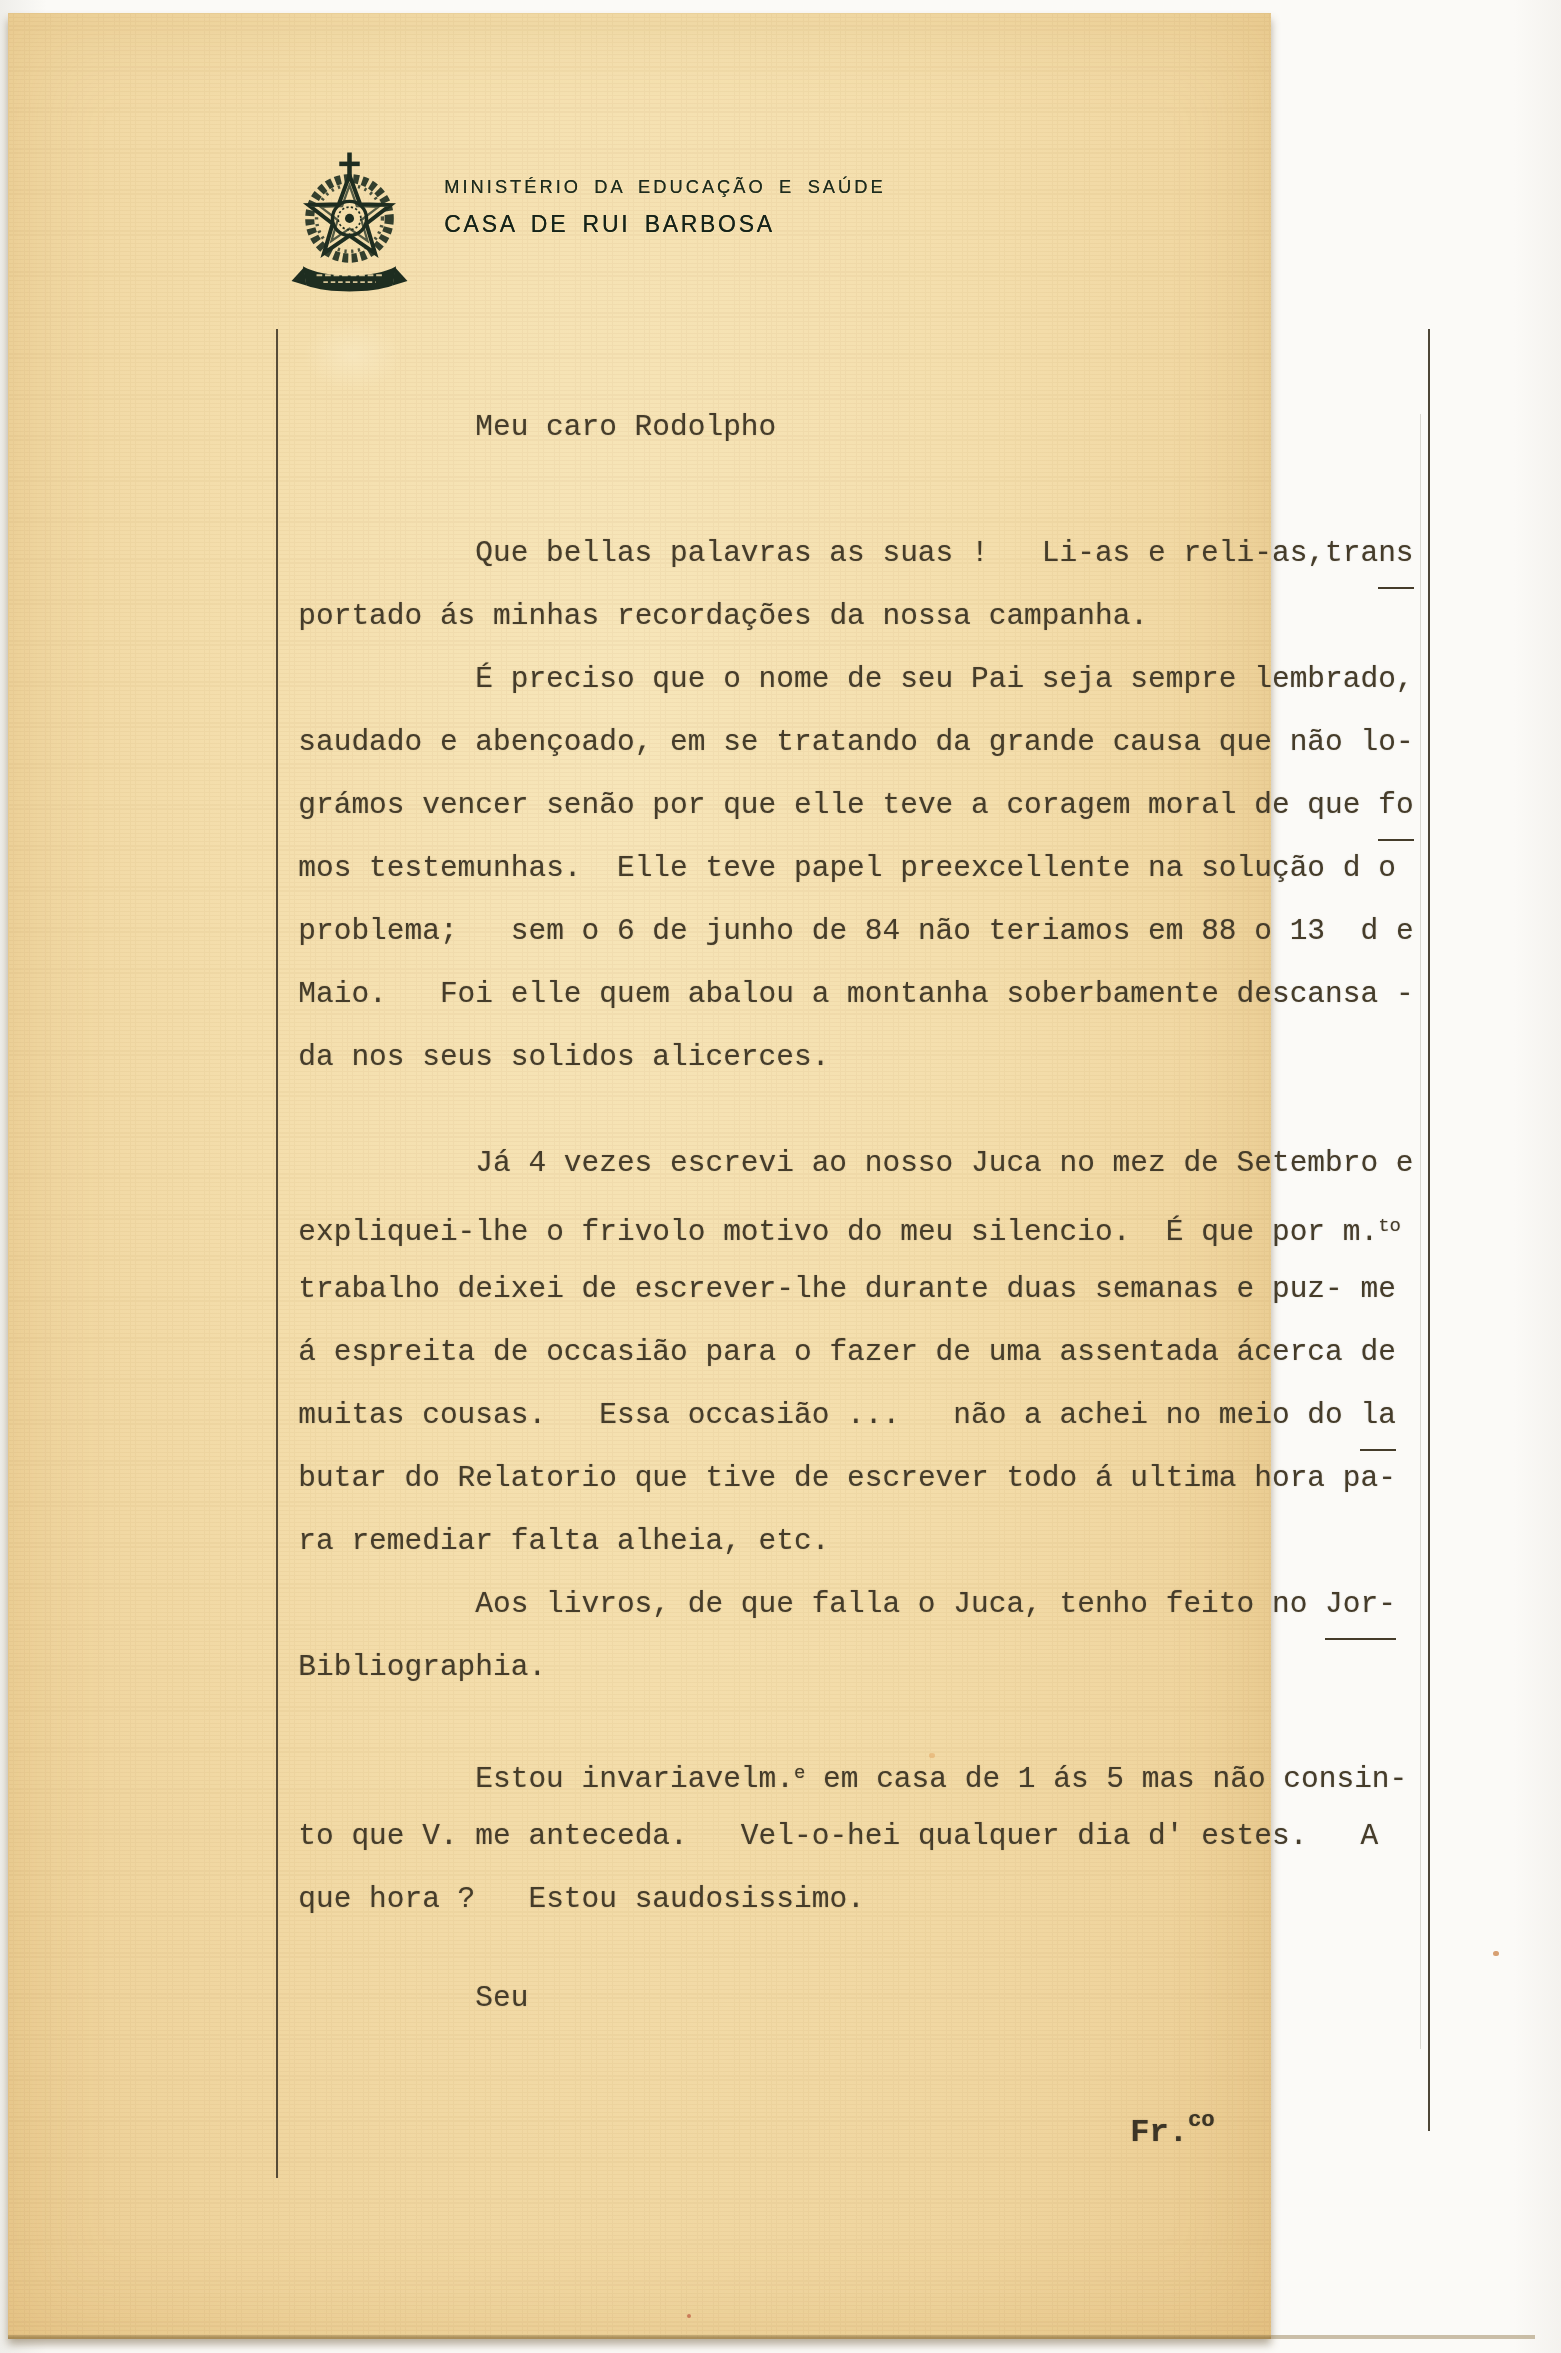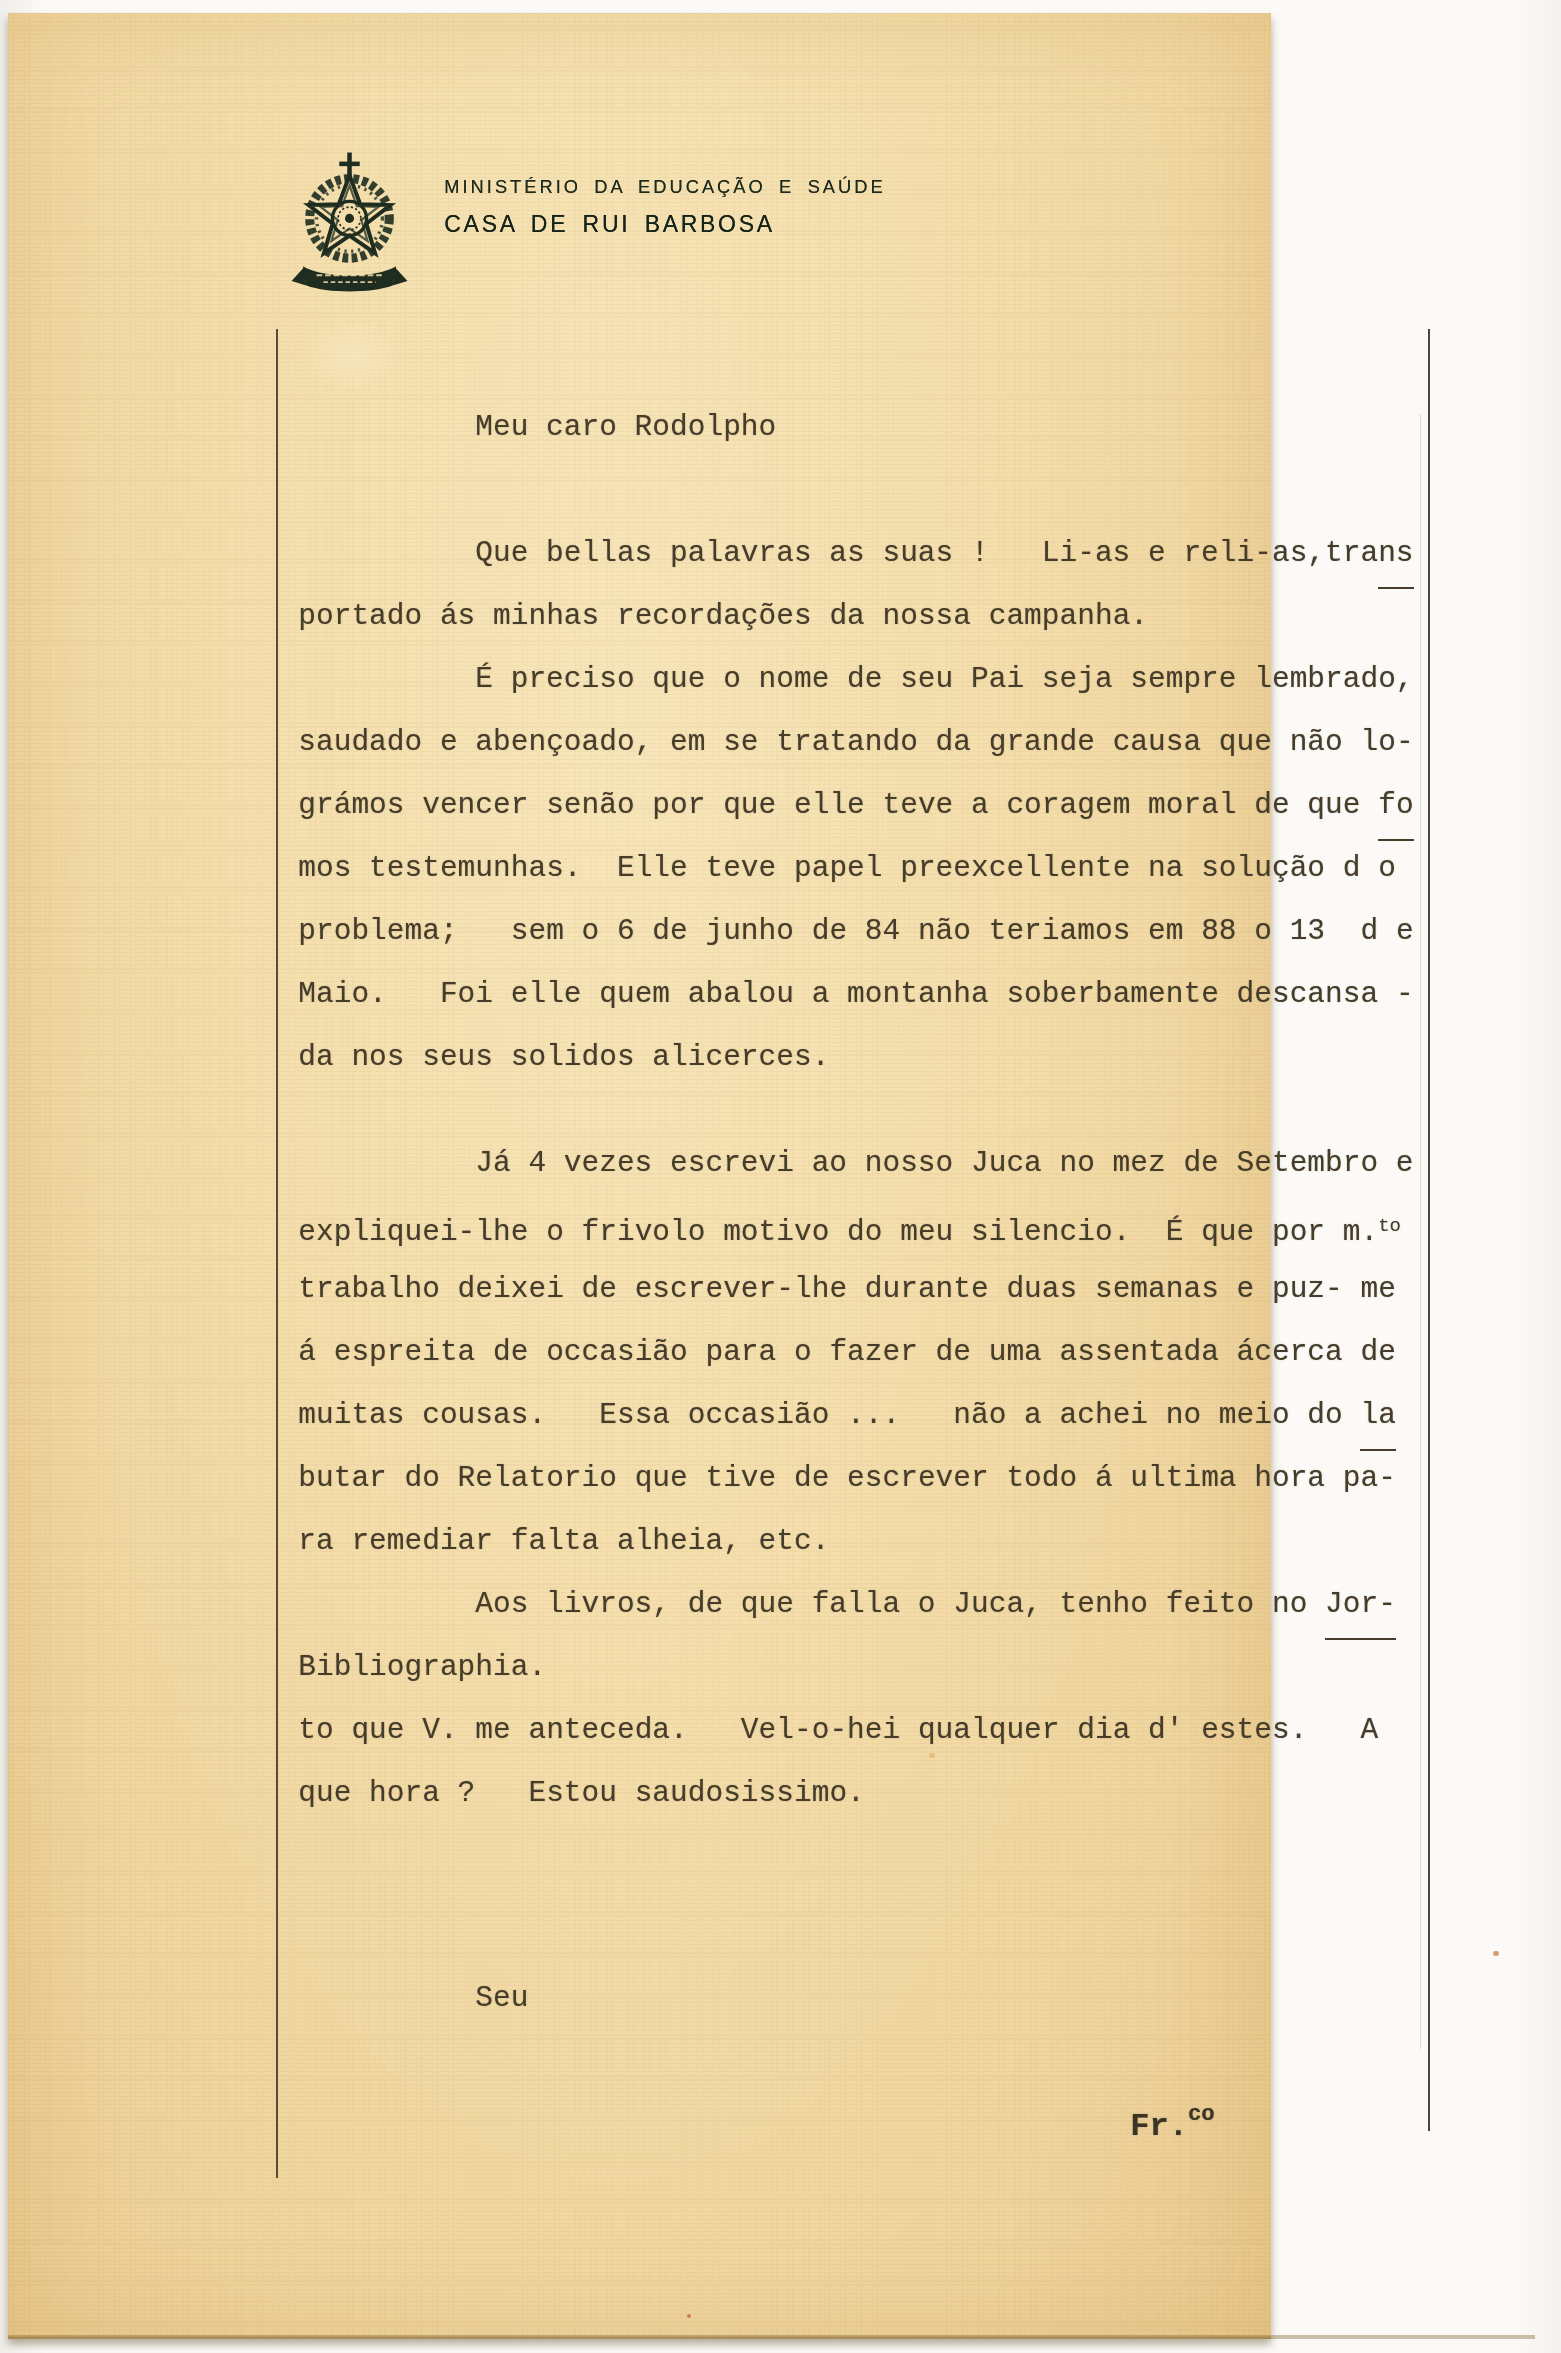--- a/index.html
+++ b/index.html
@@ -49,21 +49,21 @@
   }
   .line.gap{margin-top:43px;}
   .line.indent{padding-left:177px;}
   .salutation{position:absolute;left:467px;top:383px;font-family:"Liberation Mono",monospace;
     font-size:29.5px;line-height:63px;white-space:pre;}
   .lines-wrap{position:absolute;left:290px;top:509px;width:1175px;}
   .closing{position:absolute;left:467px;top:1954px;font-family:"Liberation Mono",monospace;
     font-size:29.5px;line-height:63px;white-space:pre;}
   .signature{
     position:absolute;left:1122px;top:2078px;font-family:"Liberation Mono",monospace;
-    font-size:32px;line-height:46px;font-weight:bold;white-space:pre;
+    font-size:32px;line-height:59px;font-weight:bold;white-space:pre;
     color:#3c3526;text-shadow:0 0 1.2px rgba(60,53,38,.5);
   }
   .signature .sup{font-size:22.4px;vertical-align:15.3px;}
   .u{display:inline-block;border-bottom:2.4px solid currentColor;padding-bottom:17px;line-height:normal;text-align:right;}
   .u2{position:relative;}
   .u2::after{content:"";position:absolute;left:1.2px;right:1.2px;bottom:-6.5px;height:1.8px;background:currentColor;}
   .sup{font-size:19px;vertical-align:9.4px;letter-spacing:0;}
   
   .stain{position:absolute;border-radius:50%;pointer-events:none;}
   .stain-light{left:295px;top:307px;width:100px;height:71px;background:radial-gradient(#f9ecc9,transparent 70%);opacity:.55;}
@@ -124,20 +124,21 @@
         <div class="line"><span>da nos seus solidos alicerces.</span></div>
         <div class="line indent gap"><span>Já 4 vezes escrevi ao nosso Juca no mez de Setembro e</span></div>
         <div class="line"><span>expliquei-lhe o frivolo motivo do meu silencio.  É que por m.</span><span class="sup">to</span></div>
         <div class="line"><span>trabalho deixei de escrever-lhe durante duas semanas e puz- me</span></div>
         <div class="line"><span>á espreita de occasião para o fazer de uma assentada ácerca de</span></div>
         <div class="line"><span>muitas cousas.   Essa occasião ...   não a achei no meio do </span><span class="u">la</span></div>
         <div class="line"><span>butar do Relatorio que tive de escrever todo á ultima hora pa-</span></div>
         <div class="line"><span>ra remediar falta alheia, etc.</span></div>
         <div class="line indent"><span>Aos livros, de que falla o Juca, tenho feito no </span><span class="u">Jor-</span></div>
         <div class="line"><span>Bibliographia.</span></div>
+        <div class="line indent gap"><span>Estou invariavelm.</span><span class="sup">e</span><span> em casa de 1 ás 5 mas não consin-</span></div>
         <div class="line"><span>to que V. me anteceda.   Vel-o-hei qualquer dia d' estes.   A</span></div>
         <div class="line"><span>que hora ?   Estou saudosissimo.</span></div>
       </div>
 
     <div class="closing">Seu</div>
 
     <div class="signature"><span>Fr.</span><span class="sup">co</span></div>
   </main>
 
   <div class="stain stain-light"></div>

